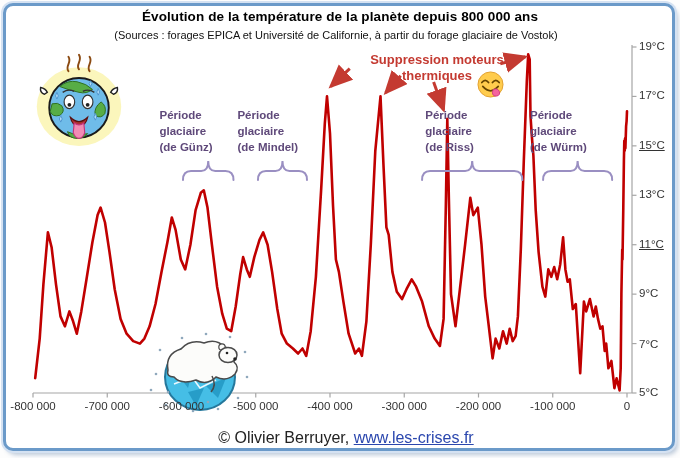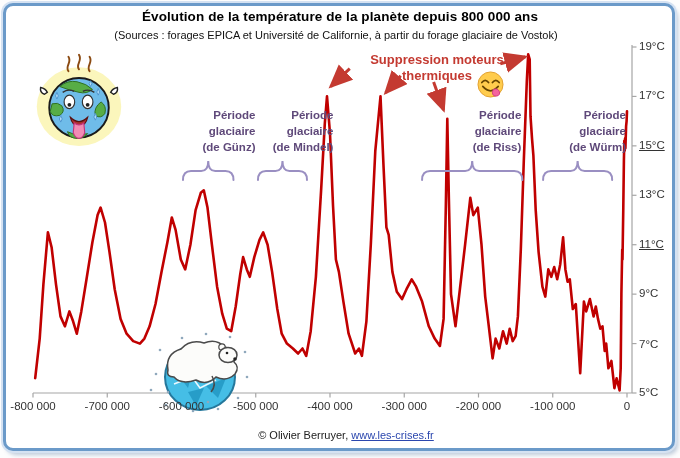--- a/index.html
+++ b/index.html
@@ -4,27 +4,27 @@
 <style>
   html,body{margin:0;padding:0;overflow:hidden;}
   body{width:680px;height:458px;position:relative;background:#fdfdfd;font-family:"Liberation Sans",sans-serif;}
   .frame{position:absolute;left:3px;top:3px;width:666px;height:442px;background:#fff;
          border:3px solid #6B9AC9;border-radius:10px;
          box-shadow:0 0 0 2px #D5E2F2, 3px 4px 4px rgba(110,140,175,.45);}
   .title{position:absolute;top:9px;left:0;right:0;text-align:center;font-weight:bold;
          font-size:13.5px;color:#000;letter-spacing:.1px;}
   .subtitle{position:absolute;top:29px;left:0;right:8px;text-align:center;font-size:11px;color:#111;}
   #chart-svg{position:absolute;left:0;top:0;width:680px;height:458px;}
-  .period-label{position:absolute;top:107px;width:96px;text-align:right;font-weight:bold;
+  .period-label{position:absolute;top:107px;width:96px;text-align:left;font-weight:bold;
          font-size:11.5px;line-height:16px;color:#5F497A;white-space:pre-line;}
   .suppression{position:absolute;left:358px;top:52px;width:158px;text-align:center;font-weight:bold;
          font-size:13px;line-height:16px;color:#C43A31;white-space:pre-line;}
   .x-tick{position:absolute;top:400px;width:72px;text-align:center;font-size:11.5px;color:#333;}
   .y-tick{position:absolute;left:639px;width:40px;font-size:11.5px;color:#333;}
-  .footer{position:absolute;top:429px;left:12px;right:0;text-align:center;font-size:11px;color:#222;}
+  .footer{position:absolute;top:429px;left:12px;right:0;text-align:center;font-size:16px;color:#222;}
   .footer a{color:#2B47AE;text-decoration:underline;cursor:pointer;}
   .illu{position:absolute;}
 </style>
 </head>
 <body>
 
 <div class="frame"></div>
 
 <div class="title">Évolution de la température de la planète depuis 800 000 ans</div>
 <div class="subtitle">(Sources : forages EPICA et Université de Californie, à partir du forage glaciaire de Vostok)</div>

